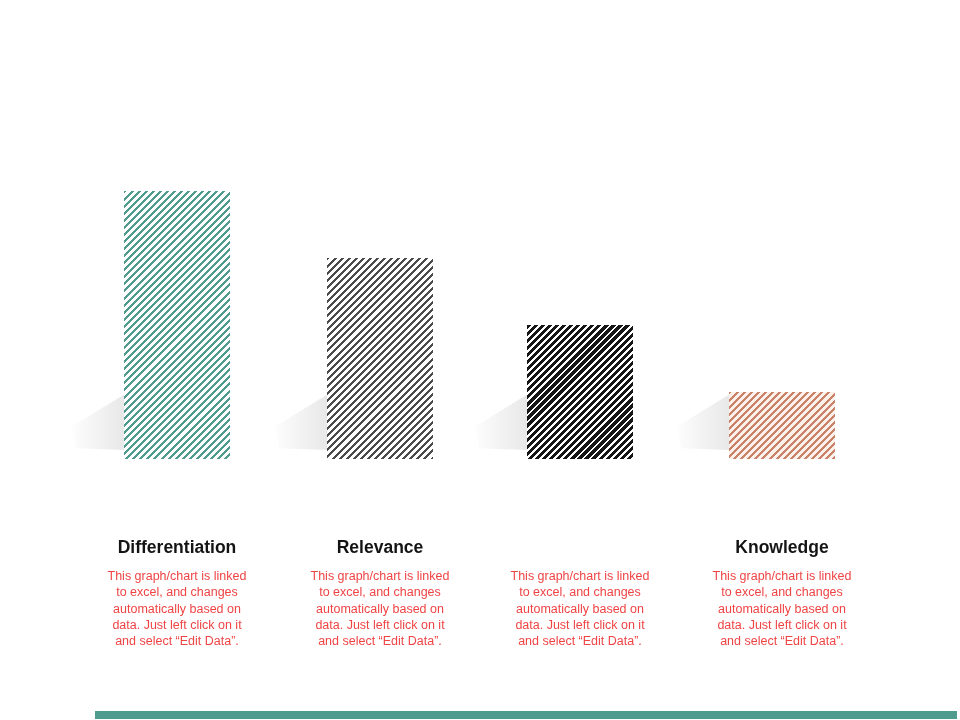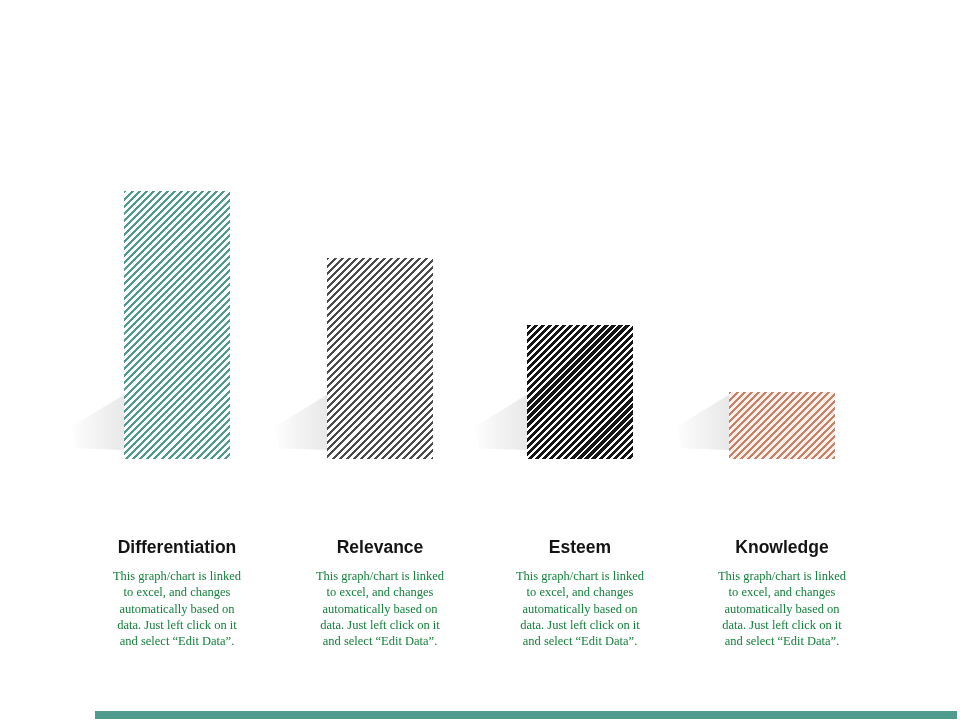--- a/index.html
+++ b/index.html
@@ -29,21 +29,21 @@
     position:absolute; bottom:270px; left:0; width:53px; height:56px;
     background:linear-gradient(to left, rgba(90,90,90,0.14), rgba(90,90,90,0.01));
     clip-path:polygon(100% 0, 100% 100%, 8% 97%, 0 58%);
   }
   .bar-label {
     position:absolute; top:490px; left:0; width:210px; text-align:center;
     font-size:17.5px; font-weight:bold; color:#141414;
   }
   .caption {
     position:absolute; top:521px; left:15px; width:180px; text-align:center;
-    font-size:12.5px; line-height:16.3px; color:#15803d; white-space:pre-line;font-family:Liberation Serif, serif;
+    font-size:12.5px; line-height:16.3px; color:#ef4444; white-space:pre-line;
   }
   .accent-strip {
     position:absolute; left:95px; right:3px; bottom:1px; height:8px;
   }
 </style>
 </head>
 <body>
 
 <div class="slide">
 
@@ -66,21 +66,20 @@
     <div class="caption">This graph/chart is linked
 to excel, and changes
 automatically based on
 data. Just left click on it
 and select “Edit Data”.</div>
   </div>
 
   <div class="col col3">
     <div class="bar-shadow"></div>
     <div class="bar" style="height: 134px; background: repeating-linear-gradient(135deg, rgb(22, 22, 22) 0px, rgb(22, 22, 22) 3px, rgb(255, 255, 255) 3px, rgb(255, 255, 255) 5px);"></div>
-    <div class="bar-label">Esteem</div>
     <div class="caption">This graph/chart is linked
 to excel, and changes
 automatically based on
 data. Just left click on it
 and select “Edit Data”.</div>
   </div>
 
   <div class="col col4">
     <div class="bar-shadow"></div>
     <div class="bar" style="height: 67px; background: repeating-linear-gradient(135deg, rgb(201, 129, 104) 0px, rgb(201, 129, 104) 2.1px, rgb(251, 240, 234) 2.1px, rgb(251, 240, 234) 5px);"></div>

